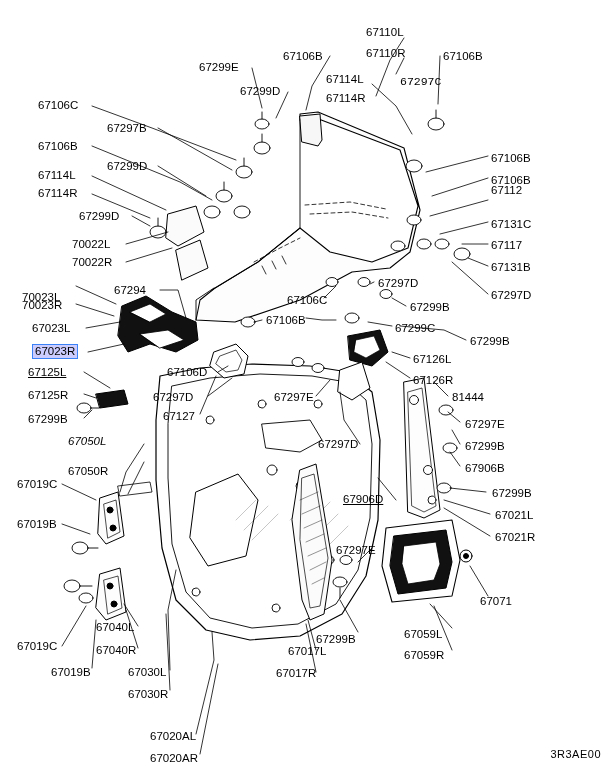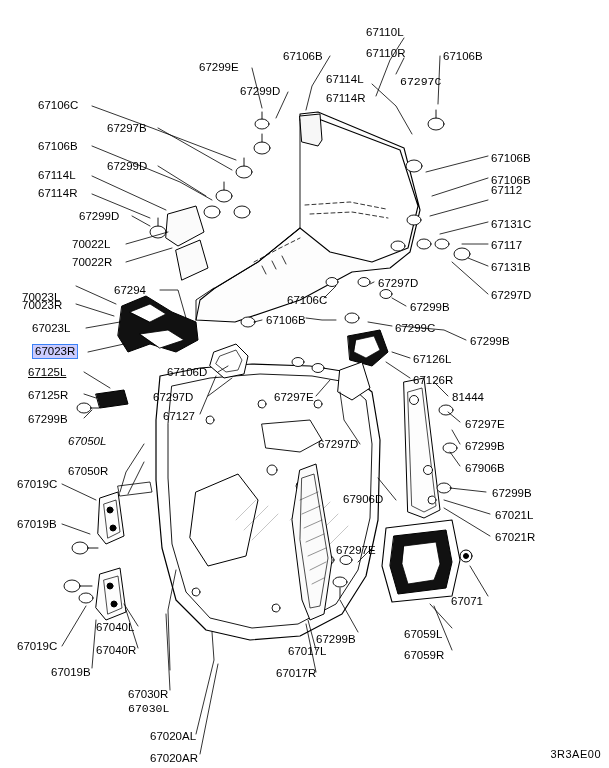--- a/index.html
+++ b/index.html
@@ -320,32 +320,32 @@
     <div class="lbl" style="left: 28px; top: 413px;">67299B</div>
     <div class="lbl" style="left: 163px; top: 410px;">67127</div>
     <div class="lbl" style="left: 465px; top: 418px;">67297E</div>
     <div class="lbl" style="left: 318px; top: 438px;">67297D</div>
     <div class="lbl" style="left: 465px; top: 440px;">67299B</div>
     <div class="lbl" style="left: 68px; top: 435px; font-style: italic;">67050L</div>
     <div class="lbl" style="left: 68px; top: 457px; margin-top: 8px;">67050R</div>
     <div class="lbl" style="left: 465px; top: 462px;">67906B</div>
     <div class="lbl" style="left: 17px; top: 478px;">67019C</div>
     <div class="lbl" style="left: 492px; top: 487px;">67299B</div>
-    <div class="lbl" style="left: 343px; top: 493px;">67906D</div>
+    <div class="lbl" style="left: 343px; top: 493px; text-decoration: underline;">67906D</div>
     <div class="lbl" style="left: 17px; top: 518px;">67019B</div>
     <div class="lbl" style="left: 495px; top: 509px;">67021L</div>
     <div class="lbl" style="left: 495px; top: 531px;">67021R</div>
     <div class="lbl" style="left: 336px; top: 544px;">67297E</div>
-    <div class="lbl" style="left: 451px; top: 595px;">67071</div>
+    <div class="lbl" style="left: 480px; top: 595px;">67071</div>
     <div class="lbl" style="left: 96px; top: 621px;">67040L</div>
     <div class="lbl" style="left: 316px; top: 633px;">67299B</div>
     <div class="lbl" style="left: 404px; top: 628px;">67059L</div>
     <div class="lbl" style="left: 17px; top: 640px;">67019C</div>
     <div class="lbl" style="left: 96px; top: 644px;">67040R</div>
     <div class="lbl" style="left: 288px; top: 645px;">67017L</div>
     <div class="lbl" style="left: 404px; top: 649px;">67059R</div>
     <div class="lbl" style="left: 51px; top: 666px;">67019B</div>
-    <div class="lbl" style="left: 128px; top: 702px; font-family: Liberation Mono, monospace;">67030L</div>
+    <div class="lbl" style="left: 128px; top: 666px;">67030L</div>
     <div class="lbl" style="left: 276px; top: 667px;">67017R</div>
     <div class="lbl" style="left: 128px; top: 688px;">67030R</div>
     <div class="lbl" style="left: 150px; top: 730px;">67020AL</div>
     <div class="lbl" style="left: 150px; top: 752px;">67020AR</div>
   </div>
 
 </body></html>

